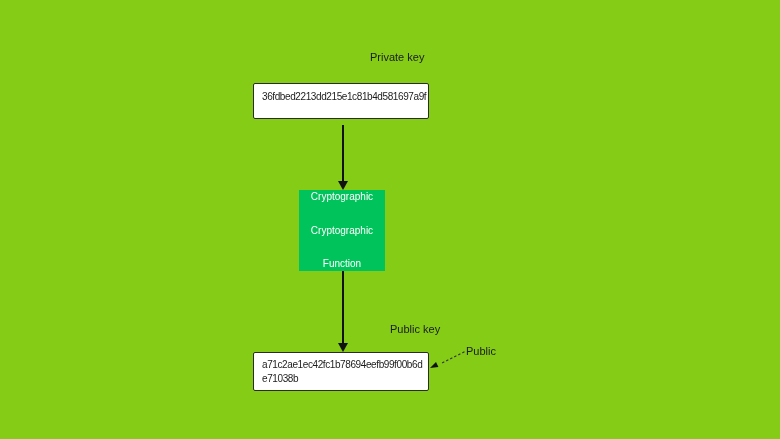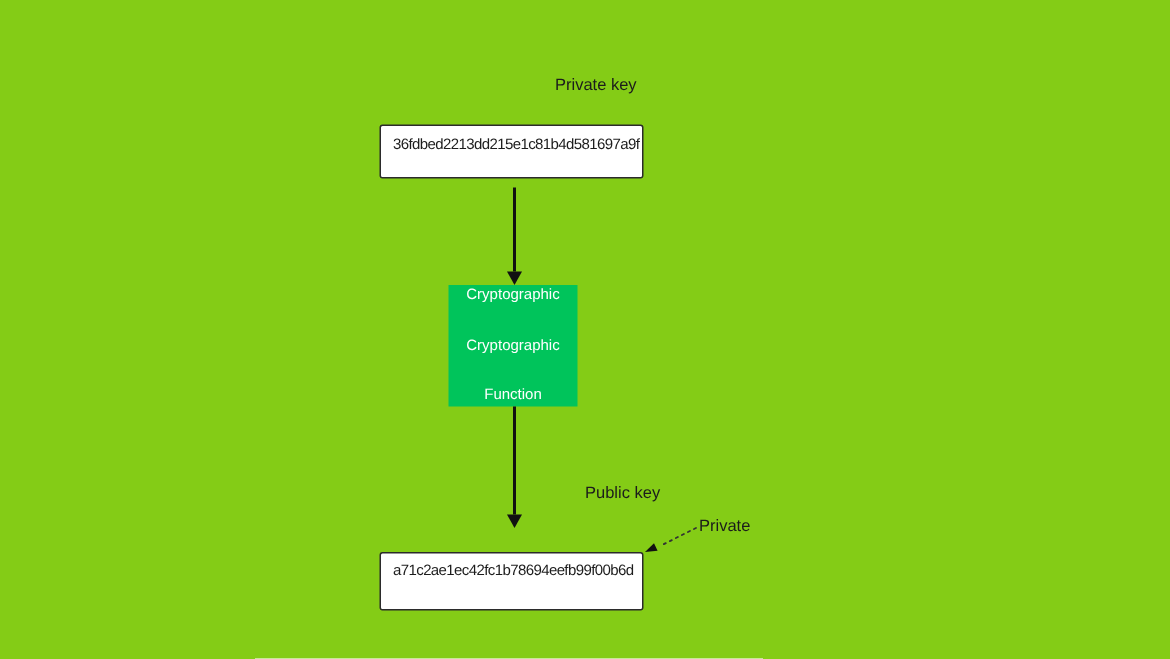--- a/index.html
+++ b/index.html
@@ -103,24 +103,25 @@
     <div class="function-line">Function</div>
   </div>
 
   <div class="arrow-down" style="left:337px; top:271px; height:81px;">
     <div class="shaft"></div>
     <div class="head"></div>
   </div>
 
   <div class="flow-label" style="left:390px; top:323px;">Public key</div>
 
-  <div class="key-box" style="left:253px; top:352px; height:39px; padding-top:5px;margin-top:16px;">
+  <div class="key-box" style="left:253px; top:352px; height:39px; padding-top:5px;">
     <div class="key-line">a71c2ae1ec42fc1b78694eefb99f00b6d</div>
+    <div class="key-line">e71038b</div>
   </div>
 
-  <div class="flow-label" style="left:466px; top:345px;">Private</div>
+  <div class="flow-label" style="left:466px; top:345px;">Public</div>
 
   <svg class="address-pointer-svg" width="44" height="30" viewBox="0 0 44 30">
     <line x1="40" y1="8" x2="16" y2="20" stroke="#333333" stroke-width="1.2" stroke-dasharray="1.5 3" stroke-linecap="round"></line>
     <polygon points="6,24 14.4,23.1 12,18.1" fill="#111111"></polygon>
   </svg>
 
 </div>
 
 </body></html>

